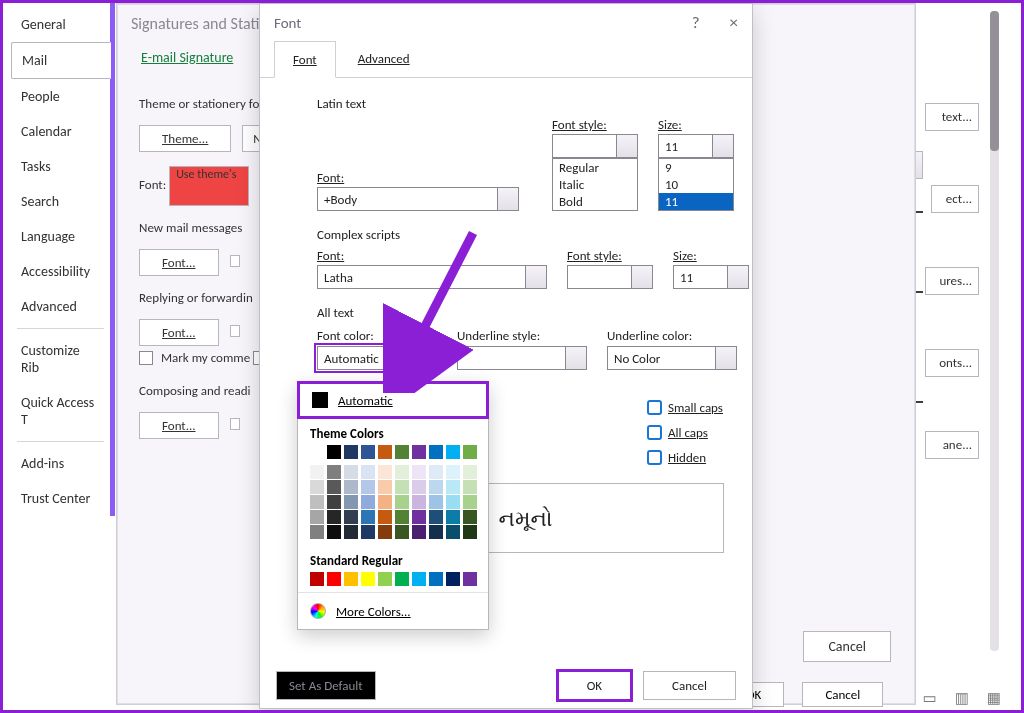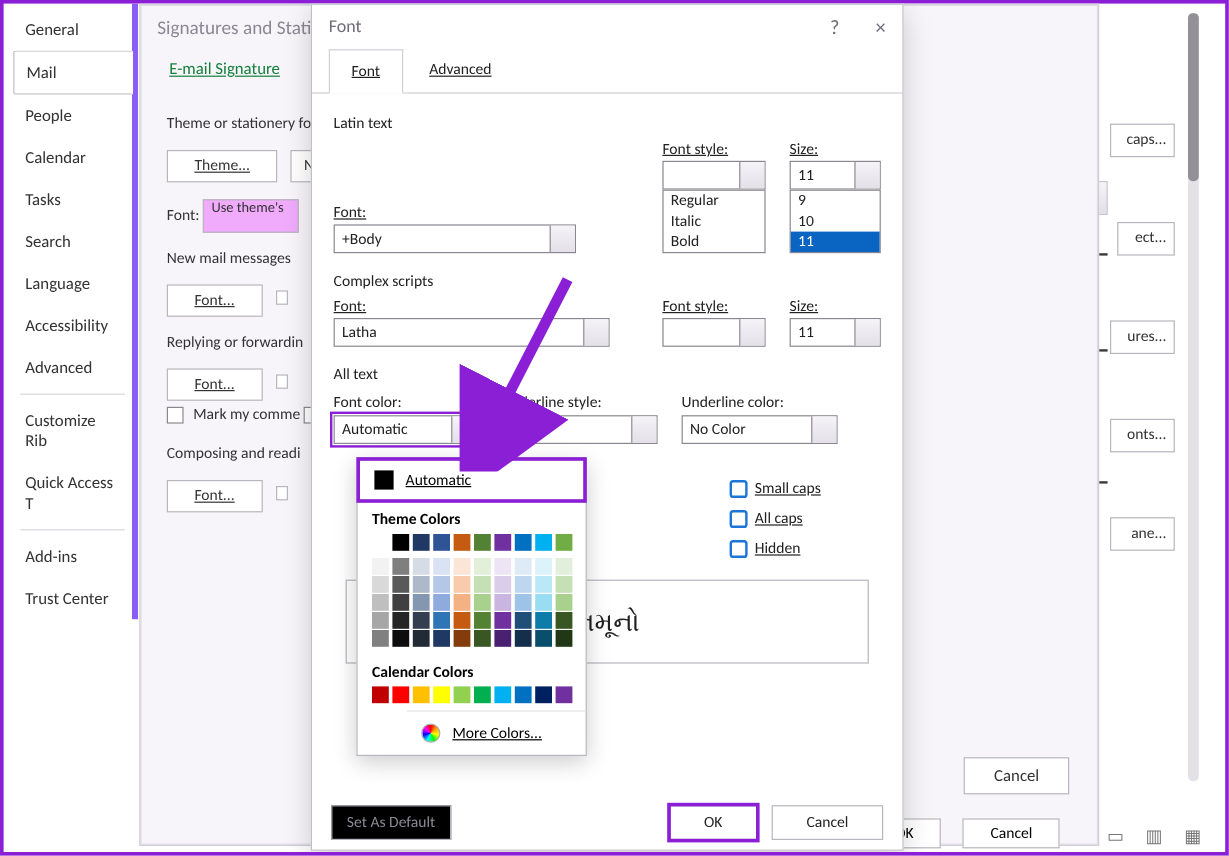--- a/index.html
+++ b/index.html
@@ -27,42 +27,42 @@
     font-size:14px; color:#333;
   }
   .sig-title { padding:10px 14px; color:#8b8893; font-size:16px;}
   .sig-tabs { display:flex; gap:24px; padding:0 22px; font-size:14px; }
   .sig-tabs span { padding:6px 2px; border-bottom:2px solid transparent; text-decoration:underline; color:#15803d; cursor:pointer;}
   .sig-body { padding:8px 22px; }
   .sig-row { margin-top:14px; font-size:13px;}
   .sig-btn { display:inline-block; border:1px solid #b7b5bd; background:#fff; padding:5px 22px; margin-right:8px; text-decoration:underline; }
   .chk { display:inline-flex; align-items:center; gap:8px; font-size:13px; margin-top:4px;}
   .chkbox{width:14px;height:14px;border:1px solid #8a8790;background:#fff;display:inline-block;}
-  .smallfield{display:inline-block;border:1px solid #b7b5bd;background:#f0abfc;height:28px;min-width:80px;vertical-align:middle;padding:0 6px;font-size:12px;}
+  .smallfield{display:inline-block;border:1px solid #b7b5bd;background:#ef4444;height:40px;min-width:80px;vertical-align:middle;padding:0 6px;font-size:12px;}
   .sig-footer{position:absolute;right:16px;bottom:42px;}
   .sig-footer .sig-btn{text-decoration:none;padding:6px 24px;}
 
   
   .strip{position:absolute;left:720px; bottom:3px; display:flex; gap:18px;}
   .strip .sb{border:1px solid #b7b5bd;background:#fff;padding:4px 22px;font-size:13px;}
   .ribbon-icons{position:absolute;right:20px;bottom:3px;display:flex;gap:18px;color:#777;font-size:15px;}
 
   
   .font {
     position:absolute; left:256px; top:0; width:494px; height:706px;
     background:#fff; border:1px solid #c0bec6; box-shadow:0 8px 22px rgba(0,0,0,.18);
     font-size:13px; color:#222;
   }
   .font-titlebar{display:flex;align-items:center;justify-content:space-between;padding:8px 14px;}
   .font-titlebar .t{color:#6f6b78;font-size:15px;}
   .tb-icons{display:flex;gap:30px;color:#6f6b78;font-size:17px;}
   .font-tabs{display:flex;gap:4px;border-bottom:1px solid #d0ced6;padding:0 14px;}
   .font-tabs span{padding:10px 18px 10px;text-decoration:underline;color:#222;}
   .font-tabs .act{border:1px solid #d0ced6;border-bottom-color:#fff;margin-bottom:-1px;background:#fff;}
-  .font-body{padding:8px 18px;}
+  .font-body{padding:8px 18px;margin-left:39px;}
   .grp-label{margin:10px 0 6px;}
   .row3{display:flex;gap:20px;align-items:flex-end;}
   .col{display:flex;flex-direction:column;}
   .lbl{font-size:13px;margin-bottom:2px;text-decoration:underline;}
   .combo{border:1px solid #8a8790;height:24px;display:flex;align-items:center;padding:0 6px;background:#fff;position:relative;}
   .combo::after{content:"";position:absolute;right:0;top:0;width:20px;height:100%;border-left:1px solid #8a8790;background:linear-gradient(#f5f3f8,#e3e0e8);}
   .combo .caret{position:absolute;right:5px;top:9px;width:0;height:0;border-left:4px solid transparent;border-right:4px solid transparent;border-top:5px solid #444;}
   .listbox{border:1px solid #8a8790;background:#fff;}
   .listbox div{padding:1px 6px;}
   .listbox .sel{background:#0a64c2;color:#fff;}
@@ -81,33 +81,33 @@
   .colorpop{
     position:absolute; left:294px; top:378px; width:192px;
     background:#fff;border:1px solid #b7b5bd;box-shadow:0 6px 18px rgba(0,0,0,.2);
     z-index:50;font-size:13px;
   }
   .cp-auto{display:flex;align-items:center;gap:10px;padding:8px 12px;outline:3px solid #8a1fd6;outline-offset:0;margin:2px;}
   .cp-auto .sw{width:16px;height:16px;background:#000;}
   .cp-head{font-weight:700;padding:8px 12px 4px;}
   .cp-grid{display:grid;grid-template-columns:repeat(10,14px);gap:3px;padding:0 12px 6px;}
   .cp-grid span{width:14px;height:14px;display:block;}
-  .cp-more{display:flex;align-items:center;gap:10px;padding:10px 12px;border-top:1px solid #e3e1e6;text-decoration:underline;margin-left:41px;}
+  .cp-more{display:flex;align-items:center;gap:10px;padding:10px 12px;border-top:1px solid #e3e1e6;text-decoration:underline;}
   .wheel{width:16px;height:16px;border-radius:50%;background:conic-gradient(red,orange,yellow,lime,cyan,blue,magenta,red);border:1px solid #aaa;}
 
   
   .arrow{position:absolute;left:380px;top:220px;width:120px;height:170px;pointer-events:none;z-index:60;}
 </style>
 </head>
 <body>
 
 <div class="fake-vscroll"></div>
 
 <div class="edge-col">
-  <div class="edge-btn">caps...</div>
+  <div class="edge-btn">text...</div>
   <div style="position:relative;height:28px;">
     <div class="edge-btn" style="position:absolute;right:0;width:48px;">ect...</div>
   </div>
   <div class="edge-btn">ures...</div>
   <div class="edge-btn">onts...</div>
   <div class="edge-btn">ane...</div>
 </div>
 <div style="position:absolute;right:98px;top:148px;width:140px;height:28px;border:1px solid #b7b5bd;background:#fff;" class="combo">
     <span class="caret"></span>
   </div>
@@ -371,21 +371,21 @@
       <span style="background: rgb(13, 13, 13);"></span>
       <span style="background: rgb(34, 42, 53);"></span>
       <span style="background: rgb(31, 56, 100);"></span>
       <span style="background: rgb(132, 60, 12);"></span>
       <span style="background: rgb(56, 87, 35);"></span>
       <span style="background: rgb(74, 32, 112);"></span>
       <span style="background: rgb(19, 47, 76);"></span>
       <span style="background: rgb(9, 79, 107);"></span>
       <span style="background: rgb(32, 56, 21);"></span>
     </div>
-  <div class="cp-head">Calendar Colors</div>
+  <div class="cp-head">Standard Regular</div>
   <div class="cp-grid" id="standard-row">
       <span style="background: rgb(192, 0, 0);"></span>
       <span style="background: rgb(255, 0, 0);"></span>
       <span style="background: rgb(255, 192, 0);"></span>
       <span style="background: rgb(255, 255, 0);"></span>
       <span style="background: rgb(146, 208, 80);"></span>
       <span style="background: rgb(0, 176, 80);"></span>
       <span style="background: rgb(0, 176, 240);"></span>
       <span style="background: rgb(0, 112, 192);"></span>
       <span style="background: rgb(0, 32, 96);"></span>

